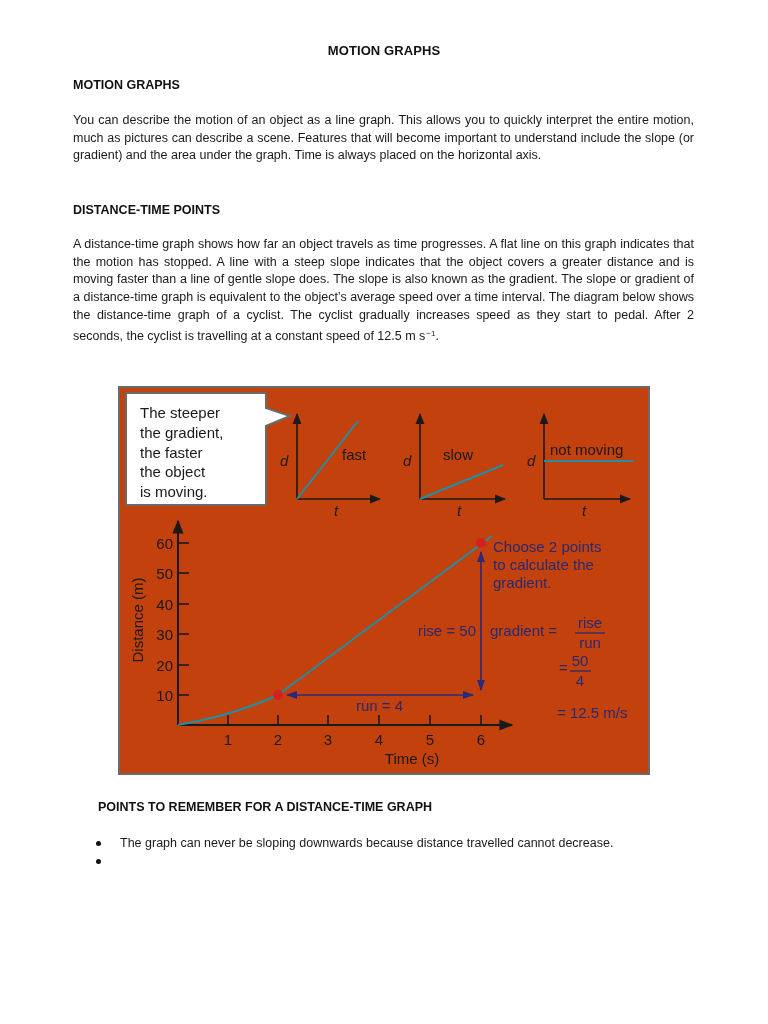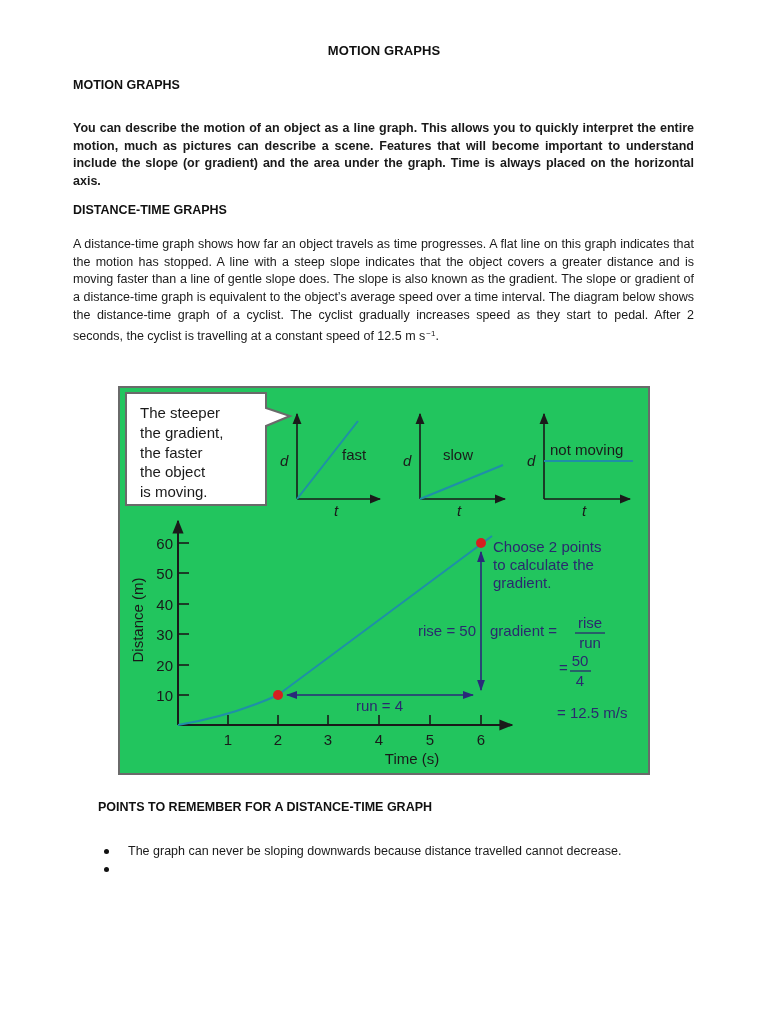--- a/index.html
+++ b/index.html
@@ -13,43 +13,43 @@
   }
   .heading {
     position: absolute; left: 73px; font-weight: bold; font-size: 12.5px;
   }
   .para {
     position: absolute; left: 73px; width: 621px; font-size: 12.5px;
     line-height: 17.7px; text-align: justify; color: #1a1a1a;
   }
   .para sup { font-size: 8px; vertical-align: 4px; }
   .bullets {
-    position: absolute; left: 73px; top: 834px; width: 640px; margin: 8px; padding: 0;
+    position: absolute; left: 73px; top: 834px; width: 640px; margin: 0; padding: 0;
     list-style: none; font-size: 12.5px; color: #1a1a1a;
   }
   .bullets li { position: relative; padding-left: 47px; line-height: 18px; }
   .bullets li .dot {
     position: absolute; left: 23px; top: 7px; width: 5px; height: 5px; border-radius: 50%; background: #111;
   }
   .figure {
     position: absolute; left: 118px; top: 386px; width: 532px; height: 389px;
-    border: 2px solid #6a6a6a; background: #22c55e; box-sizing: border-box;
+    border: 2px solid #6a6a6a; background: #c2410c; box-sizing: border-box;
   }
   .fig-svg { position: absolute; left: 0; top: 0; }
   .svgtext { font-family: "Liberation Sans", sans-serif; }
 </style>
 </head>
 <body>
 
 <div class="page-title">MOTION GRAPHS</div>
 
 <div class="heading" style="top:78px;">MOTION GRAPHS</div>
-<div class="para" style="top:120px;font-weight:bold;">You can describe the motion of an object as a line graph. This allows you to quickly interpret the entire motion, much as pictures can describe a scene. Features that will become important to understand include the slope (or gradient) and the area under the graph. Time is always placed on the horizontal axis.</div>
+<div class="para" style="top:112px;">You can describe the motion of an object as a line graph. This allows you to quickly interpret the entire motion, much as pictures can describe a scene. Features that will become important to understand include the slope (or gradient) and the area under the graph. Time is always placed on the horizontal axis.</div>
 
-<div class="heading" style="top:203px;">DISTANCE-TIME GRAPHS</div>
+<div class="heading" style="top:203px;">DISTANCE-TIME POINTS</div>
 <div class="para" style="top:236px;"><span>A distance-time graph shows how far an object travels as time progresses. A flat line on this graph indicates that the motion has stopped. A line with a steep slope indicates that the object covers a greater distance and is moving faster than a line of gentle slope does. The slope is also known as the gradient. The slope or gradient of a distance-time graph is equivalent to the object’s average speed over a time interval. The diagram below shows the distance-time graph of a cyclist. The cyclist gradually increases speed as they start to pedal. After 2 seconds, the cyclist is travelling at a constant speed of 12.5 m s</span> <sup>−1</sup><span>.</span></div>
 
 <div class="figure">
   <svg class="fig-svg" width="530" height="387" viewBox="120 388 530 387" xmlns="http://www.w3.org/2000/svg">
     <defs>
       <marker id="axhead" viewBox="0 0 10 10" refX="9" refY="5" markerWidth="7" markerHeight="7" orient="auto-start-reverse">
         <path d="M0,1 L10,5 L0,9 Z" fill="#1a1a1a"></path>
       </marker>
       <marker id="bluehead" viewBox="0 0 10 10" refX="9" refY="5" markerWidth="7" markerHeight="7" orient="auto-start-reverse">
         <path d="M0,1.5 L10,5 L0,8.5 Z" fill="#2a2a7a"></path>

